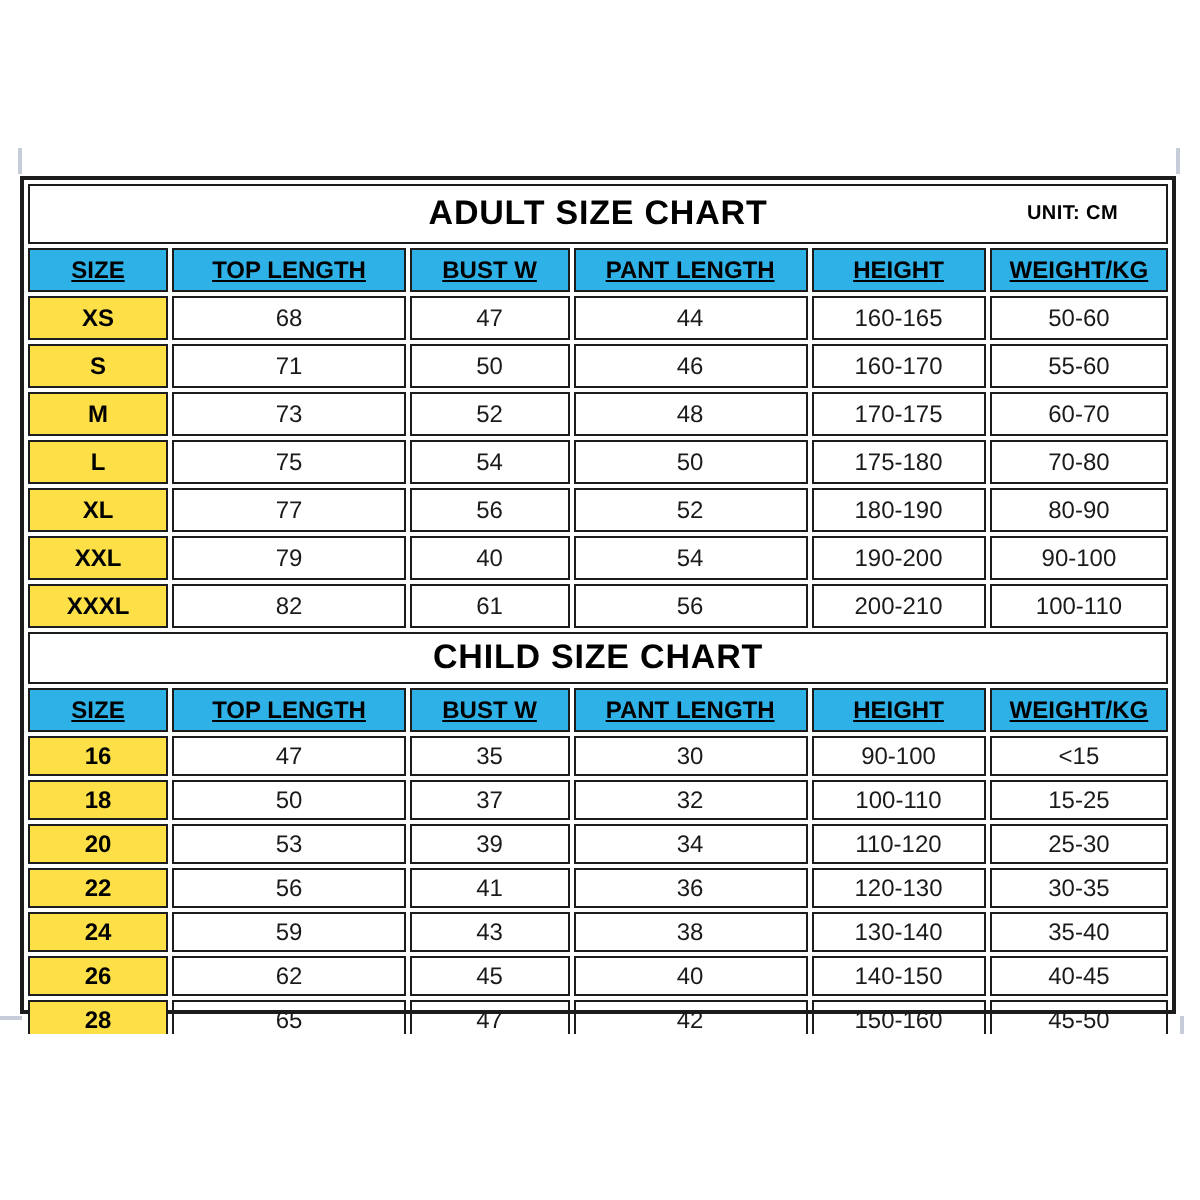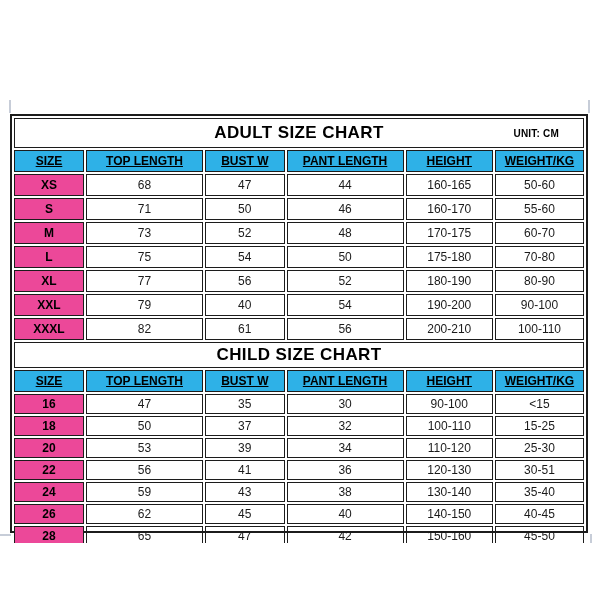--- a/index.html
+++ b/index.html
@@ -7,21 +7,20 @@
     width: 600px; height: 600px;
     background: #ffffff;
     font-family: "Liberation Sans", "DejaVu Sans", sans-serif;
     color: #000;
   }
   .canvas {
     position: relative;
     width: 600px; height: 517px;
     background: #ffffff;
     overflow: hidden;
-    margin-top: 26px;
   }
   .frame {
     position: absolute;
     left: 10px; top: 88px;
     width: 578px; height: 419px;
     border: 2px solid #1c1c1c;
     background: #ffffff;
     box-sizing: border-box;
   }
   table.size-table {
@@ -58,21 +57,21 @@
   tr.header-row td {
     height: 20px;
     background: #2eb1e7;
     font-weight: bold;
     font-size: 12px;
     text-decoration: underline;
   }
   tr.adult-row td { height: 20px; }
   tr.child-row td { height: 18px; }
   td.c-size {
-    background: #ec4899;
+    background: #fde047;
     font-weight: bold;
     font-size: 12px;
   }
   td.c-val {
     font-weight: normal;
     font-size: 12px;
     color: #1a1a1a;
   }
   tr.filler-row td.filler-cell {
     border: none;
@@ -215,21 +214,21 @@
             <td class="c-val">34</td>
             <td class="c-val">110-120</td>
             <td class="c-val">25-30</td>
           </tr>
           <tr class="child-row">
             <td class="c-size">22</td>
             <td class="c-val">56</td>
             <td class="c-val">41</td>
             <td class="c-val">36</td>
             <td class="c-val">120-130</td>
-            <td class="c-val">30-51</td>
+            <td class="c-val">30-35</td>
           </tr>
           <tr class="child-row">
             <td class="c-size">24</td>
             <td class="c-val">59</td>
             <td class="c-val">43</td>
             <td class="c-val">38</td>
             <td class="c-val">130-140</td>
             <td class="c-val">35-40</td>
           </tr>
           <tr class="child-row">

